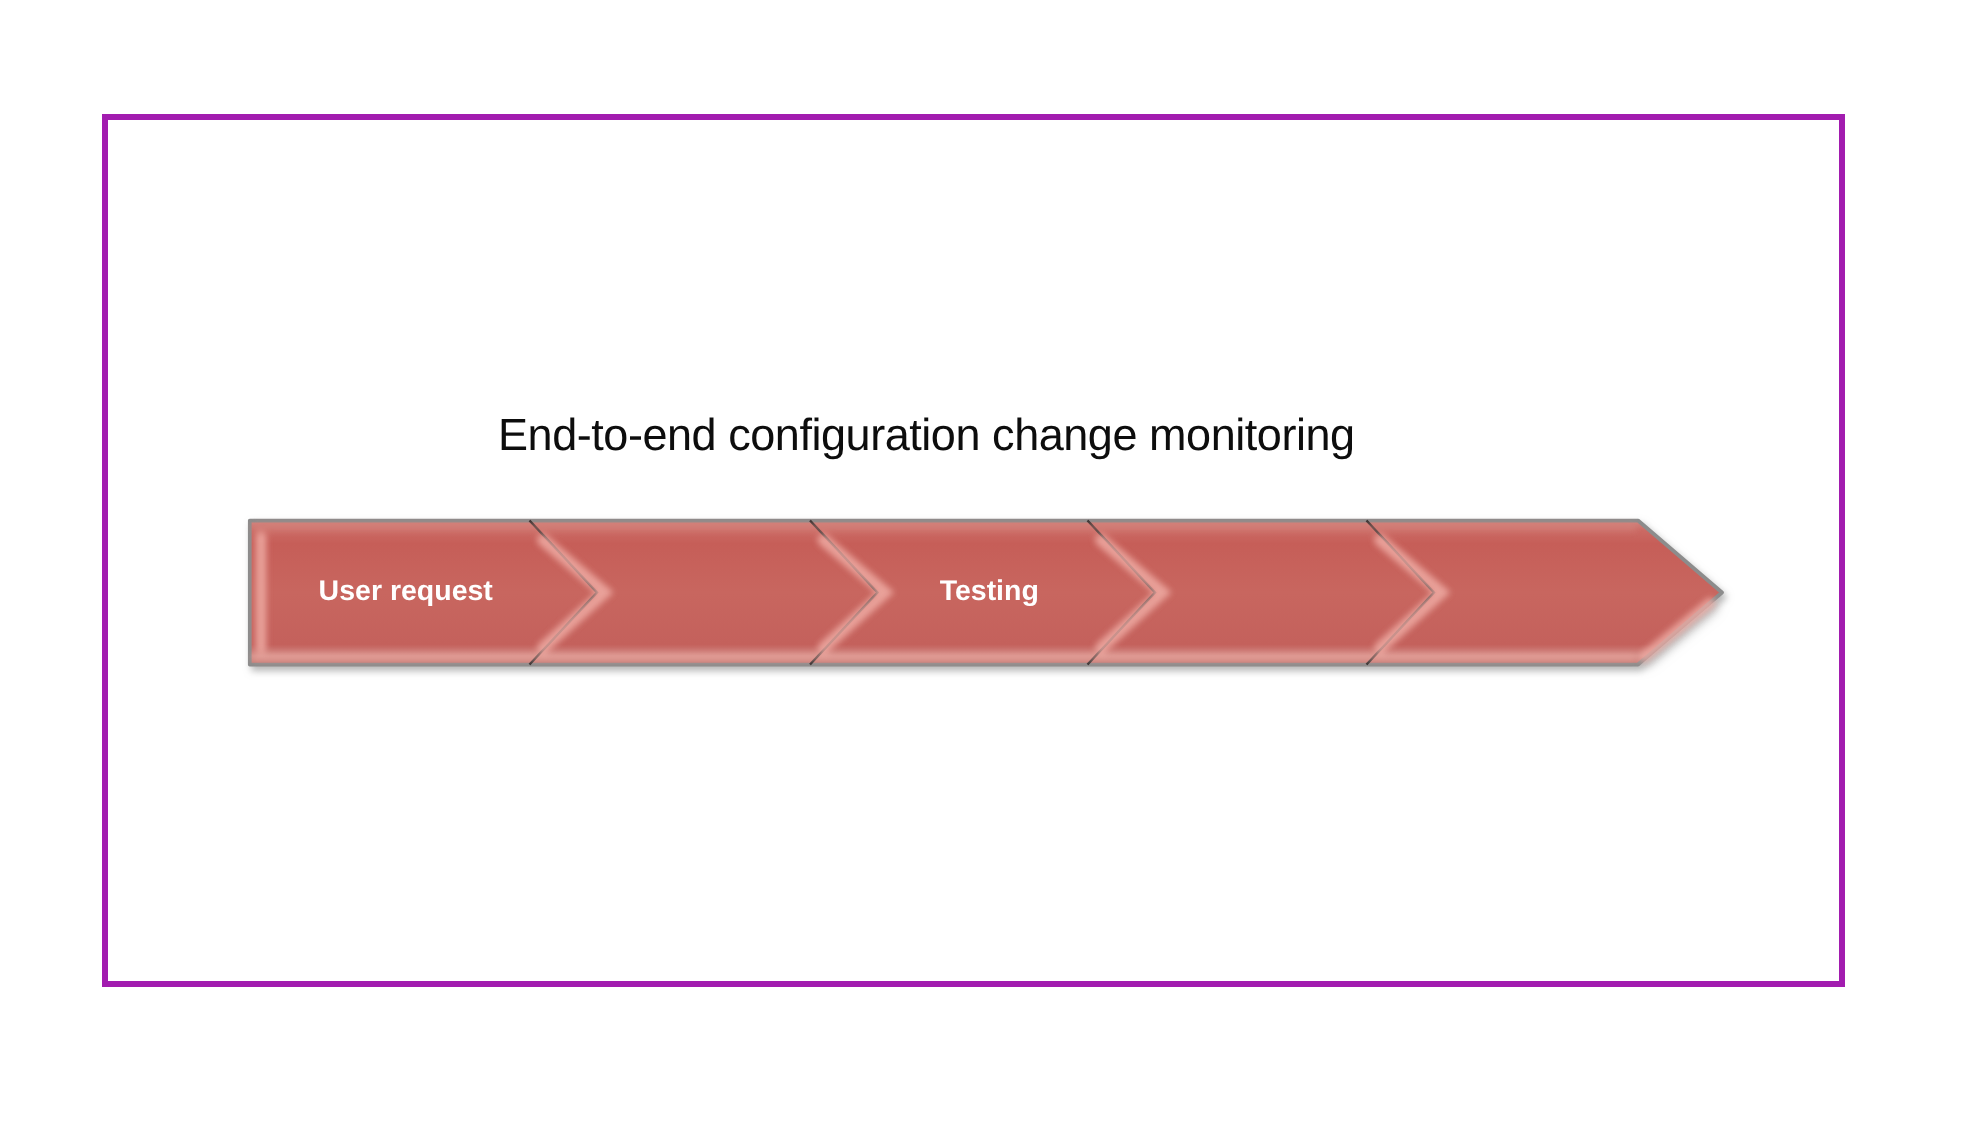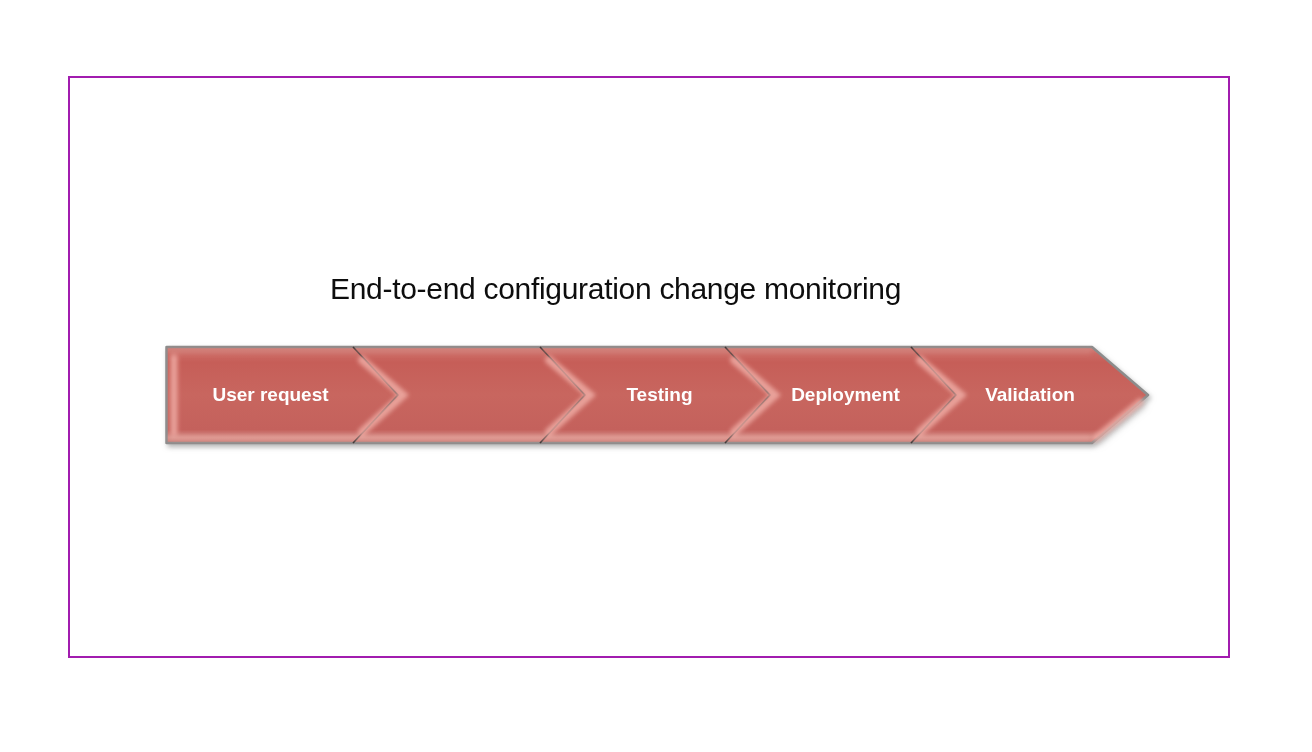--- a/index.html
+++ b/index.html
@@ -9,21 +9,21 @@
     height: 752px;
     background: #ffffff;
     font-family: "Liberation Sans", sans-serif;
     overflow: hidden;
   }
   .slide-frame {
     position: absolute;
     left: 68px; top: 76px;
     width: 1162px; height: 582px;
     box-sizing: border-box;
-    border: 2px solid #a21caf;
+    border: 4px solid #a21caf;
     background: #ffffff;
   }
   .slide-title {
     position: absolute;
     left: 260px; top: 194px;
     font-size: 30px;
     letter-spacing: -0.3px;
     color: #0d0d0d;
     white-space: nowrap;
   }
@@ -107,17 +107,15 @@
         <path d="M 755,15 L 796,50 L 755,87" stroke-width="8" stroke="#efaca4"></path>
         <path d="M 975,57 L 931,93" stroke-width="7" stroke="#efaca4"></path>
         <path d="M 5,6.5 L 924,6.5" stroke="#d6867f" stroke-width="4.5" opacity="0.7"></path>
         <path d="M 5,93 L 924,93" stroke-width="4.5" opacity="0.75" stroke="#efaca4"></path>
       </g>
     </svg>
 
     <div class="labels-layer">
       <div class="step-label s0">User request</div>
       <div class="step-label s2">Testing</div>
-      <div class="step-label s3">Deployment</div>
-      <div class="step-label s4">Validation</div>
     </div>
   </div>
 </div>
 
 </body></html>

